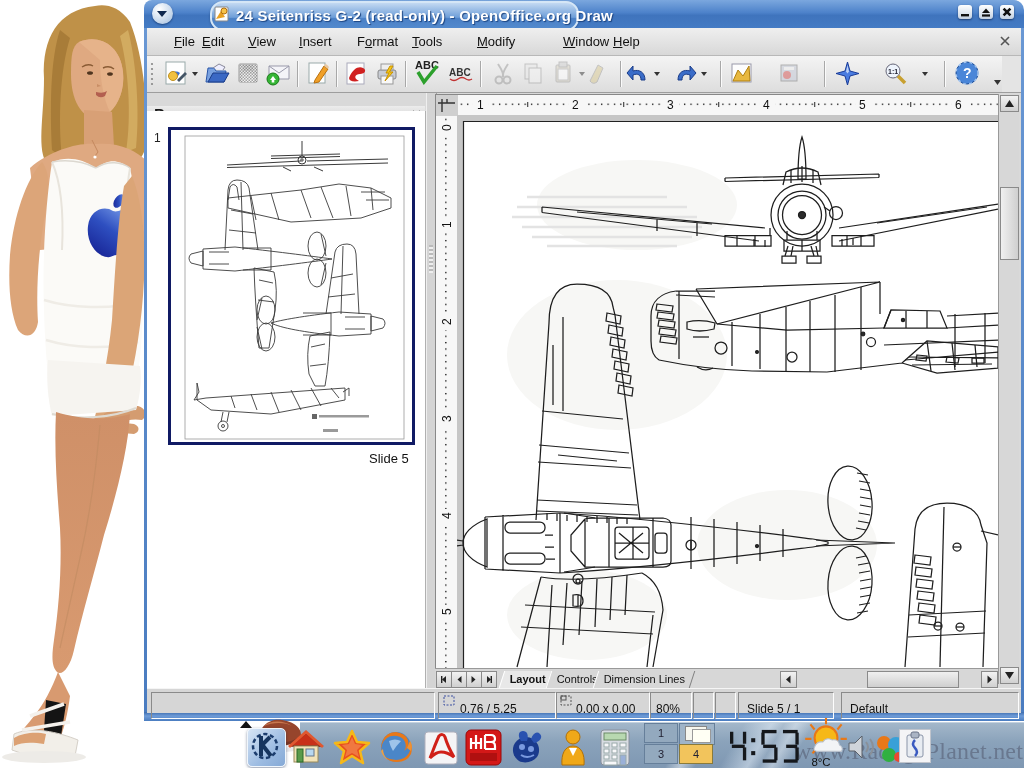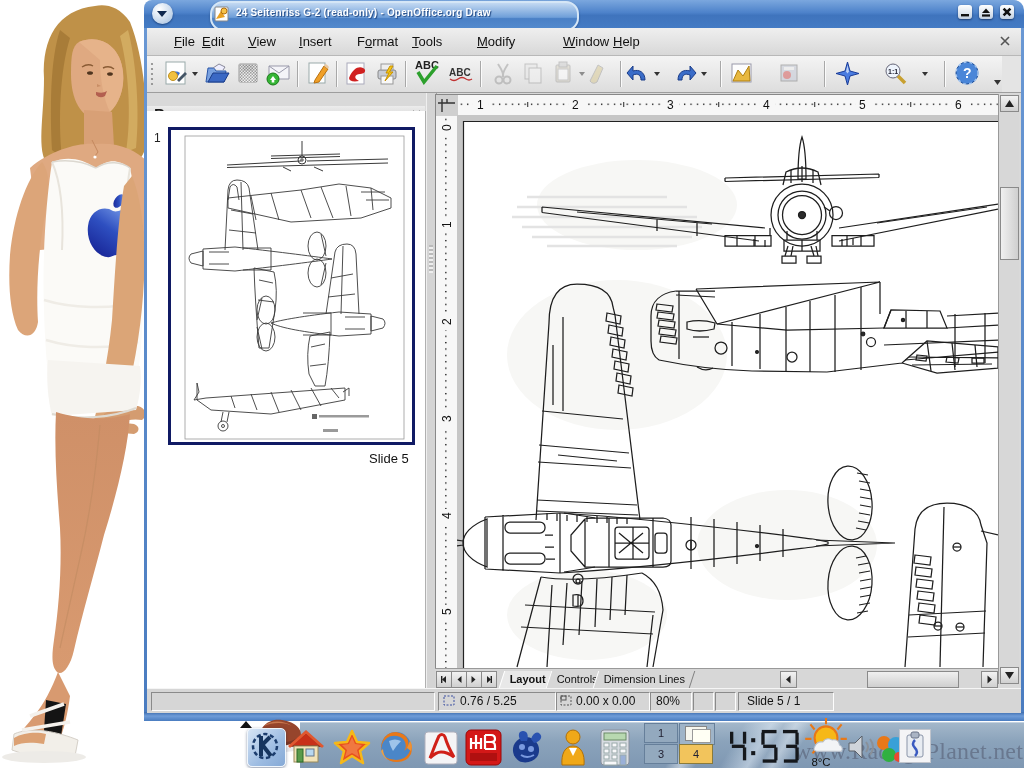--- a/index.html
+++ b/index.html
@@ -1,21 +1,21 @@
 <!DOCTYPE html>
 <html><head><meta charset="utf-8">
 <style>
 html,body{margin:0;padding:0;width:1024px;height:768px;overflow:hidden;background:#fff;font-family:"Liberation Sans",sans-serif;}
 #root{position:absolute;left:0;top:0;width:1024px;height:768px;overflow:hidden;}
 .abs{position:absolute;}
 
 #win{position:absolute;left:144px;top:0;width:880px;height:721px;}
 #titlebar{position:absolute;left:0;top:0;width:880px;height:28px;background:linear-gradient(#7ba7de 0%,#4d82ca 45%,#3f74bd 55%,#447bc4 100%);border-radius:8px 10px 0 0;}
 #titlepill{position:absolute;left:66px;top:1px;width:365px;height:26px;border-radius:13px;background:linear-gradient(#c3d9f2 0%,#6f9fd9 55%,#4a80c6 60%,#548bce 100%);border:2px solid #d5e6f6;box-shadow:0 1px 2px rgba(20,50,100,.5);}
-#titletext{position:absolute;left:92px;top:7px;font-size:10px;font-weight:bold;color:#fff;text-shadow:1px 1px 1px #1c4480;letter-spacing:.2px;}
+#titletext{position:absolute;left:92px;top:7px;font-size:15px;font-weight:bold;color:#fff;text-shadow:1px 1px 1px #1c4480;letter-spacing:.2px;}
 #menubtn{position:absolute;left:8px;top:3px;width:21px;height:21px;border-radius:50%;background:radial-gradient(circle at 35% 30%,#ffffff,#c9d9ec 60%,#9fb9d8);box-shadow:0 1px 2px rgba(0,30,80,.6);}
 #menubtn:after{content:"";position:absolute;left:5px;top:8px;border:5px solid transparent;border-top:6px solid #10284e;}
 .wbtn{position:absolute;top:5px;width:14px;height:14px;border-radius:3px;background:linear-gradient(#ffffff,#dde5ef 60%,#c3cfdf);box-shadow:0 1px 2px rgba(10,30,70,.65);}
 .wbtn svg{position:absolute;left:1px;top:1px;}
 #menubar{position:absolute;left:3px;top:28px;width:874px;height:27px;background:linear-gradient(#efefef,#d8d8d8);border-bottom:1px solid #b8b8b8;font-size:13px;color:#111;}
 #menubar span{position:absolute;top:6px;}
 #menubar u{text-decoration-thickness:1px;}
 #toolbar{position:absolute;left:3px;top:56px;width:874px;height:36px;background:linear-gradient(#f4f4f4,#dddddd);}
 .tsep{position:absolute;top:5px;width:1px;height:26px;background:#a8a8a8;border-right:1px solid #fbfbfb;}
 .ticon{position:absolute;top:4px;width:27px;height:27px;}
@@ -31,21 +31,21 @@
 #hruler{position:absolute;left:314px;top:94px;width:540px;height:21px;background:#f7f7f7;border-top:1px solid #888;border-bottom:1px solid #777;}
 #vruler{position:absolute;left:291px;top:116px;width:22px;height:552px;background:#f7f7f7;border-left:1px solid #888;}
 #paperzone{position:absolute;left:313px;top:115px;width:541px;height:553px;background:#fff;}
 #vscroll{position:absolute;left:854px;top:94px;width:20px;height:590px;background:#d7d7d7;border-left:1px solid #999;}
 #hbottom{position:absolute;left:291px;top:668px;width:563px;height:20px;background:#d7d7d7;border-top:1px solid #999;font-size:11px;}
 .sbtn{position:absolute;background:linear-gradient(#f2f2f2,#d0d0d0);border:1px solid #8a8a8a;color:#222;text-align:center;}
 .tab{position:absolute;top:2px;height:18px;background:#d7d7d7;border-left:1px solid #fff;border-right:1px solid #808080;font-size:11px;color:#111;padding:2px 7px 0 7px;transform:skewX(-18deg);}
 .tabtxt{display:inline-block;transform:skewX(18deg);}
 
 #statusbar{position:absolute;left:3px;top:688px;width:874px;height:24px;background:#d6d6d6;border-top:1px solid #f5f5f5;font-size:12px;color:#111;}
-.scell{position:absolute;top:3px;height:16px;border:1px solid;border-color:#8a8a8a #fdfdfd #fdfdfd #8a8a8a;padding-top:1px;}
+.scell{position:absolute;top:3px;height:16px;border:1px solid;border-color:#8a8a8a #fdfdfd #fdfdfd #8a8a8a;padding-top:9px;}
 
 .wedge{position:absolute;background:linear-gradient(#6a98d4,#4a7cc0);}
 </style></head><body>
 <div id="root">
 
 <svg class="abs" style="left:0;top:0" width="240" height="768" viewBox="0 0 240 768">
  <defs>
   <linearGradient id="apg" x1="0" y1="1" x2="0.8" y2="0">
    <stop offset="0" stop-color="#131c8e"></stop>
           <stop offset="0.55" stop-color="#2e4fc0"></stop>
@@ -228,20 +228,23 @@
           <span style="position:absolute;left:19px">0.00 x 0.00</span>
         </div>
   <div class="scell" style="left:503px;width:40px">
           <span style="position:absolute;left:5px">80%</span>
         </div>
   <div class="scell" style="left:546px;width:19px"></div>
   <div class="scell" style="left:568px;width:19px"></div>
   <div class="scell" style="left:591px;width:94px">
           <span style="position:absolute;left:8px">Slide 5 / 1</span>
         </div>
+  <div class="scell" style="left:694px;width:176px">
+          <span style="position:absolute;left:8px">Default</span>
+        </div>
  </div>
 </div>
 
 <div class="abs" style="left:144px;top:0;width:880px;height:92px">
  <svg class="ticon" style="left:19px;top:60px" width="27" height="27">
         <rect x="3" y="2" width="19" height="22" fill="#fefefe" stroke="#9aa"></rect>
         <path d="M6,18 C8,12 13,10 17,13 L13,19 Z" fill="#3a6fd0"></path>
         <circle cx="10" cy="16" r="4.5" fill="#f0c040" stroke="#c09020"></circle>
         <path d="M14,20 L22,12 L24,14 L16,22 Z" fill="#456"></path>
       </svg>

